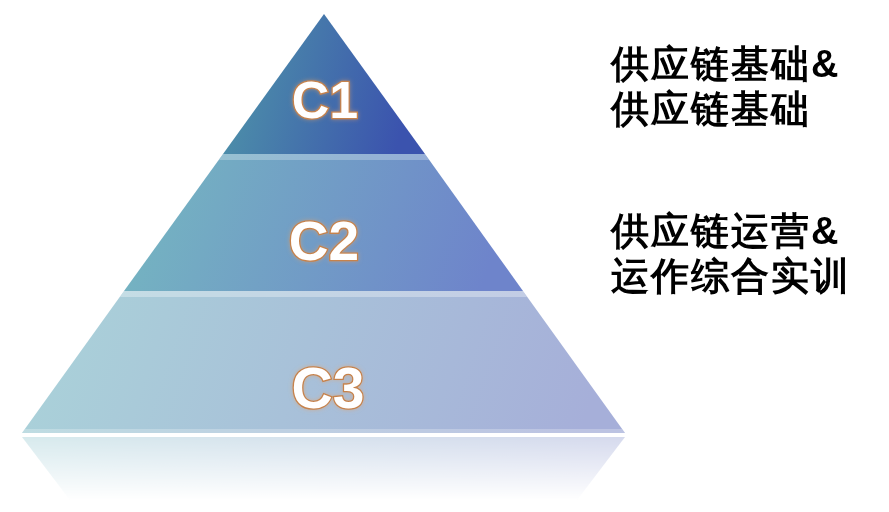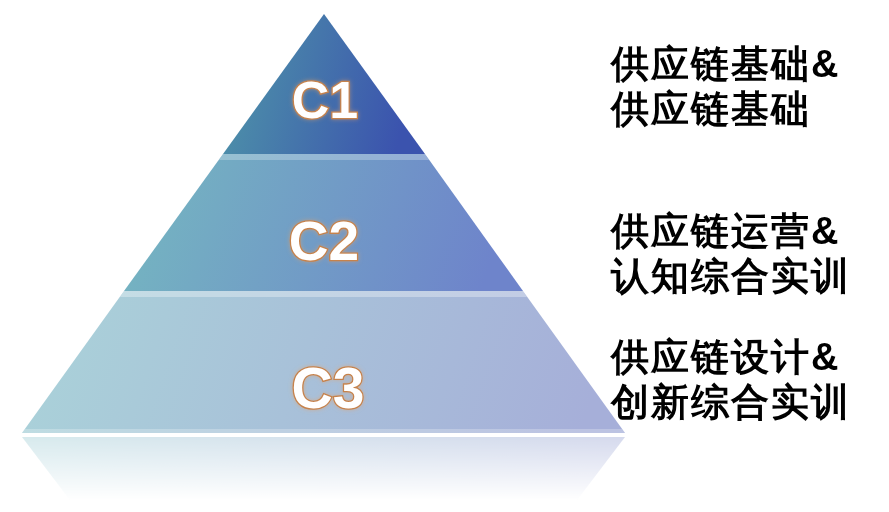--- a/index.html
+++ b/index.html
@@ -102,20 +102,16 @@
     <text class="level-id-text level-id-c2" x="324" y="260" filter="url(#warmGlow)">C2</text>
     <text class="level-id-text level-id-c3" x="328" y="408" filter="url(#warmGlow)">C3</text>
   </svg>
 
   <div class="side-label side-label-1">
     <div>供应链基础&amp;</div>
     <div>供应链基础</div>
   </div>
   <div class="side-label side-label-2">
     <div>供应链运营&amp;</div>
-    <div>认知综合实训</div>
-  </div>
-  <div class="side-label side-label-3">
-    <div>供应链设计&amp;</div>
-    <div>创新综合实训</div>
+    <div>运作综合实训</div>
   </div>
 
 </div>
 
 </body></html>

